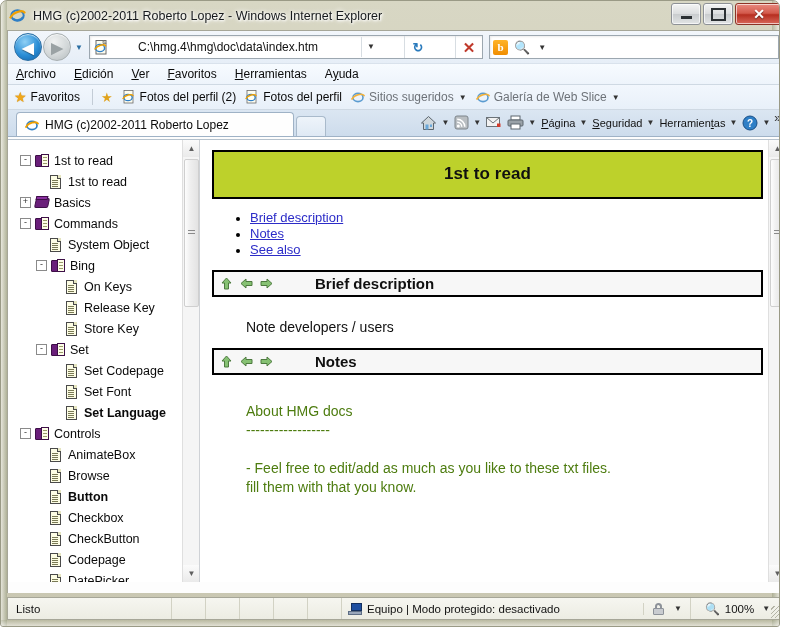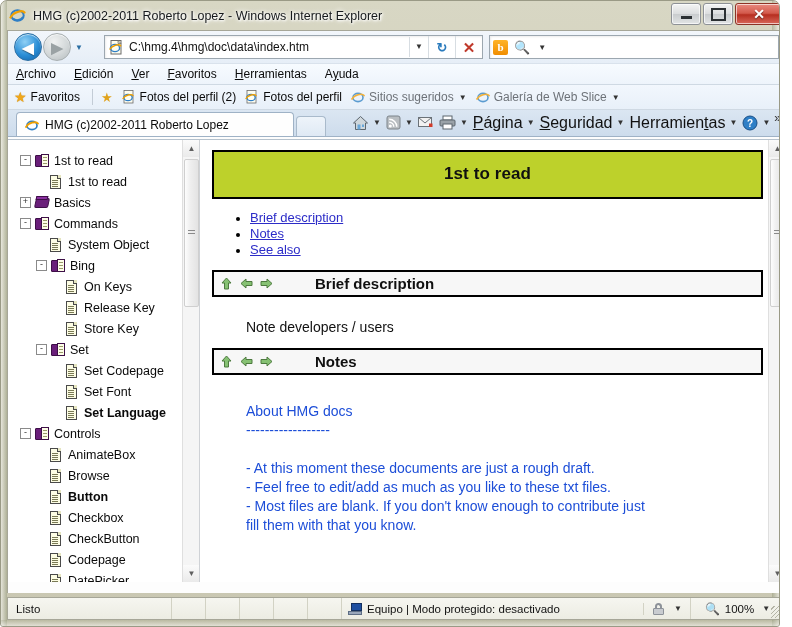--- a/index.html
+++ b/index.html
@@ -87,22 +87,23 @@
     margin-left:1px;
   }
   .arrow-w{color:#fff;font-size:15px;font-weight:bold;line-height:1;text-shadow:0 1px 1px rgba(0,0,0,.4);}
   .arrow-g{color:#9aa2a4;font-size:15px;font-weight:bold;line-height:1;}
   .histdrop{
     width:16px;height:26px;display:flex;align-items:center;justify-content:center;
     color:#2a6ea3;font-size:8px;flex:none;
   }
   .addrbox{
     flex:1;height:22px;background:#fff;border:1px solid #9ca7b0;
-    display:flex;align-items:center;margin-left:17px;min-width:0;
+    display:flex;align-items:center;margin-left:2px;min-width:0;
     box-shadow:inset 1px 1px 2px rgba(0,0,0,.08);
+    gap:24px;
   }
   .addr-ie{width:15px;height:15px;margin:0 5px 0 4px;flex:none;position:relative;}
   .addr-url{font-size:12px;color:#111;white-space:nowrap;overflow:hidden;flex:1;}
   .addr-caret{width:18px;text-align:center;color:#333;font-size:8px;flex:none;
     border-left:1px solid #d7dde2;line-height:20px;height:20px;}
   .addr-btn{width:26px;height:22px;display:flex;align-items:center;justify-content:center;
     border-left:1px solid #d7dde2;flex:none;}
   .refresh-g{color:#2a7bbd;font-size:13px;font-weight:bold;line-height:1;}
   .stop-g{color:#c0392b;font-size:15px;font-weight:bold;line-height:1;}
   .searchbox{
@@ -159,21 +160,21 @@
     border-radius:4px 4px 0 0;display:flex;align-items:center;padding:0 8px;
   }
   .tab .lbl{font-size:12px;color:#0b0b0b;margin-left:6px;white-space:nowrap;}
   .newtab{
     width:30px;height:20px;margin-left:2px;box-sizing:border-box;
     background:linear-gradient(180deg,#eef4fa,#dfe9f4);
     border:1px solid #a9bacb;border-bottom:none;border-radius:4px 4px 0 0;
   }
   .cmdbar{position:absolute;right:4px;bottom:2px;display:flex;align-items:center;height:23px;}
   .cmd{display:flex;align-items:center;margin-left:5px;white-space:nowrap;}
-  .cmd .lbl{font-size:16px;color:#111;}
+  .cmd .lbl{font-size:11px;color:#111;}
   .cmd .lbl u{text-decoration:underline;}
   .chev{font-size:8px;color:#333;margin-left:4px;}
   .dblchev{font-size:12px;color:#333;margin-left:4px;align-self:flex-start;}
 
   
   .pagebody{
     position:absolute;left:0;top:108px;width:777px;height:443px;
     background:#fff;border-top:1px solid #b6c2cd;box-sizing:border-box;
     display:flex;
   }
@@ -239,21 +240,21 @@
   .toclist a{color:#2c2cc8;font-size:13px;text-decoration:underline;}
   .secthead{
     margin-top:13px;border:2px solid #000;box-sizing:border-box;
     background:#f7f7f7;height:27px;display:flex;align-items:center;padding-left:6px;
   }
   .arrows{display:flex;gap:7px;align-items:center;}
   .arr{width:13px;height:13px;position:relative;}
   .arr svg{display:block;}
   .sectitle{font-size:15px;font-weight:bold;color:#101010;margin-left:42px;}
   .para{font-size:14px;color:#111;margin:22px 0 0 34px;}
-  .pre{font-size:14px;color:#1d4ed8;margin:27px 0 0 34px;line-height:19px;}
+  .pre{font-size:14px;color:#4d7c0f;margin:27px 0 0 34px;line-height:19px;}
 
   
   .statusbar{
     position:absolute;left:6px;bottom:6px;width:779px;height:23px;
     background:linear-gradient(180deg,#f6f6f0 0%,#ecece3 100%);
     border:1px solid #a6a698;box-sizing:border-box;
     display:flex;align-items:center;font-size:11.5px;color:#111;
   }
   .st-cell{height:100%;display:flex;align-items:center;border-right:1px solid #d2d2c4;}
   .st-listo{width:155px;padding-left:8px;}
@@ -784,23 +785,21 @@
                   </svg>
               </span>
             </div>
             <div class="sectitle">Notes</div>
           </div>
 
           <div class="pre" id="notes-text">
               <div>About HMG docs</div>
               <div>------------------</div>
               <div>&nbsp;</div>
-              <div>- At this moment these documents are just a rough draft.</div>
               <div>- Feel free to edit/add as much as you like to these txt files.</div>
-              <div>- Most files are blank. If you don't know enough to contribute just</div>
               <div>fill them with that you know.</div>
             </div>
         </div>
 
         <div class="vscroll">
           <div class="sb-arrow">▲</div>
           <div class="sb-thumb" style="top:19px;height:148px;">
               <div class="grip"></div>
             </div>
           <div class="sb-arrow bottom">▼</div>

